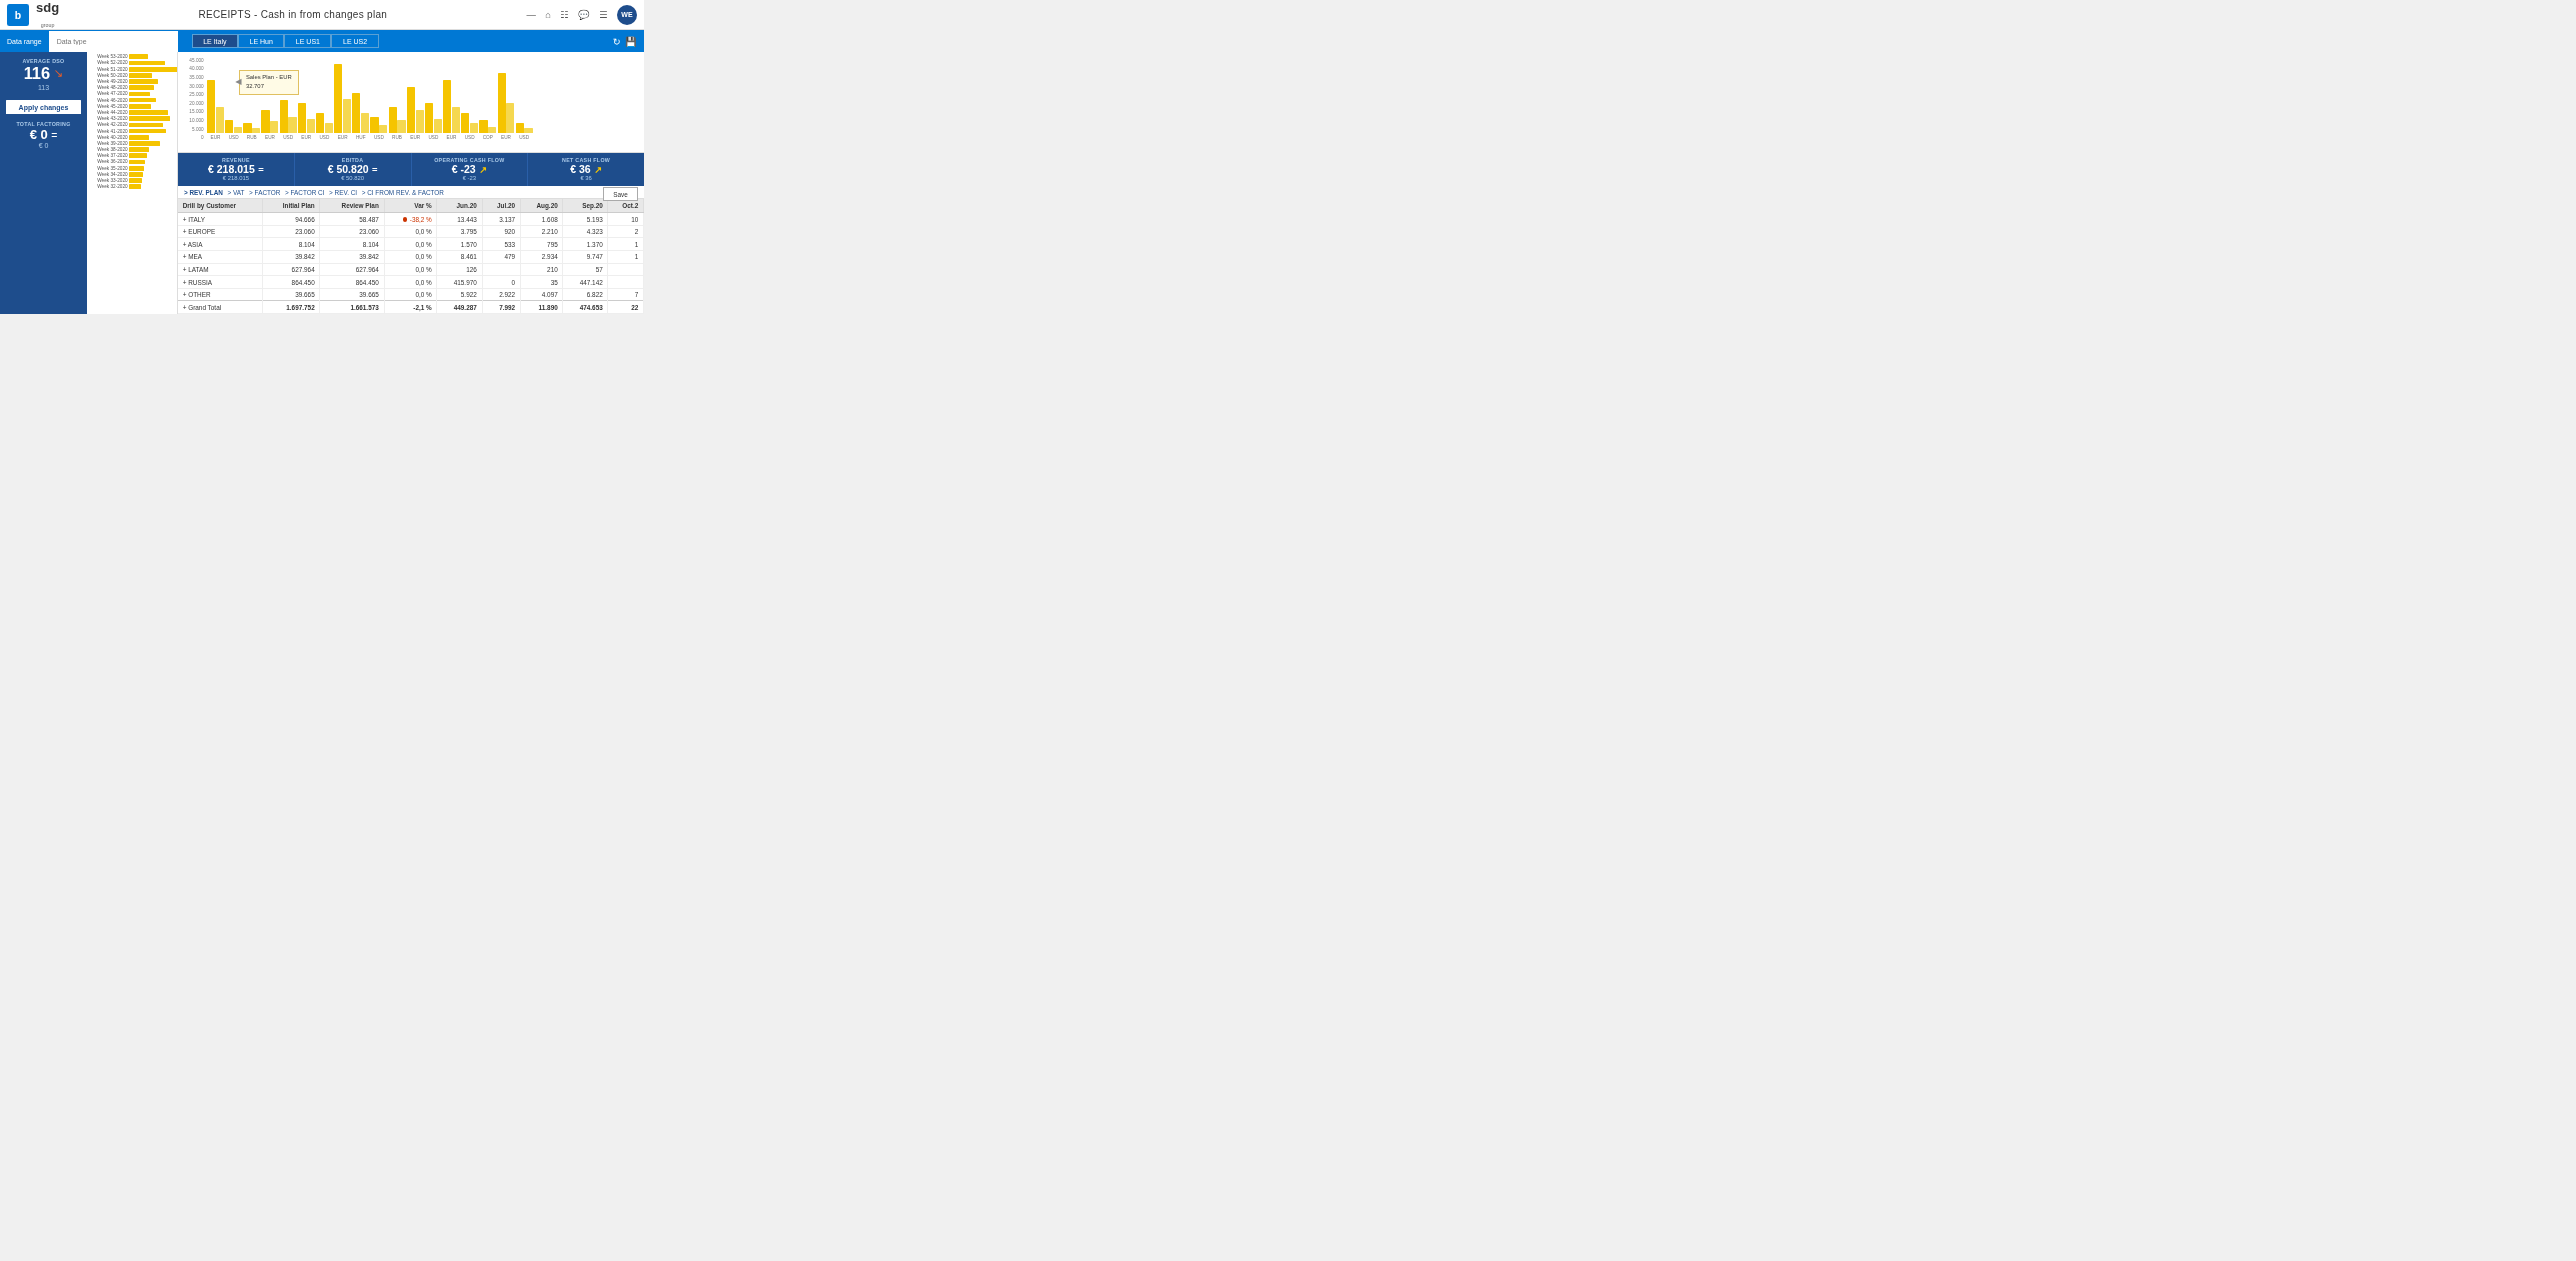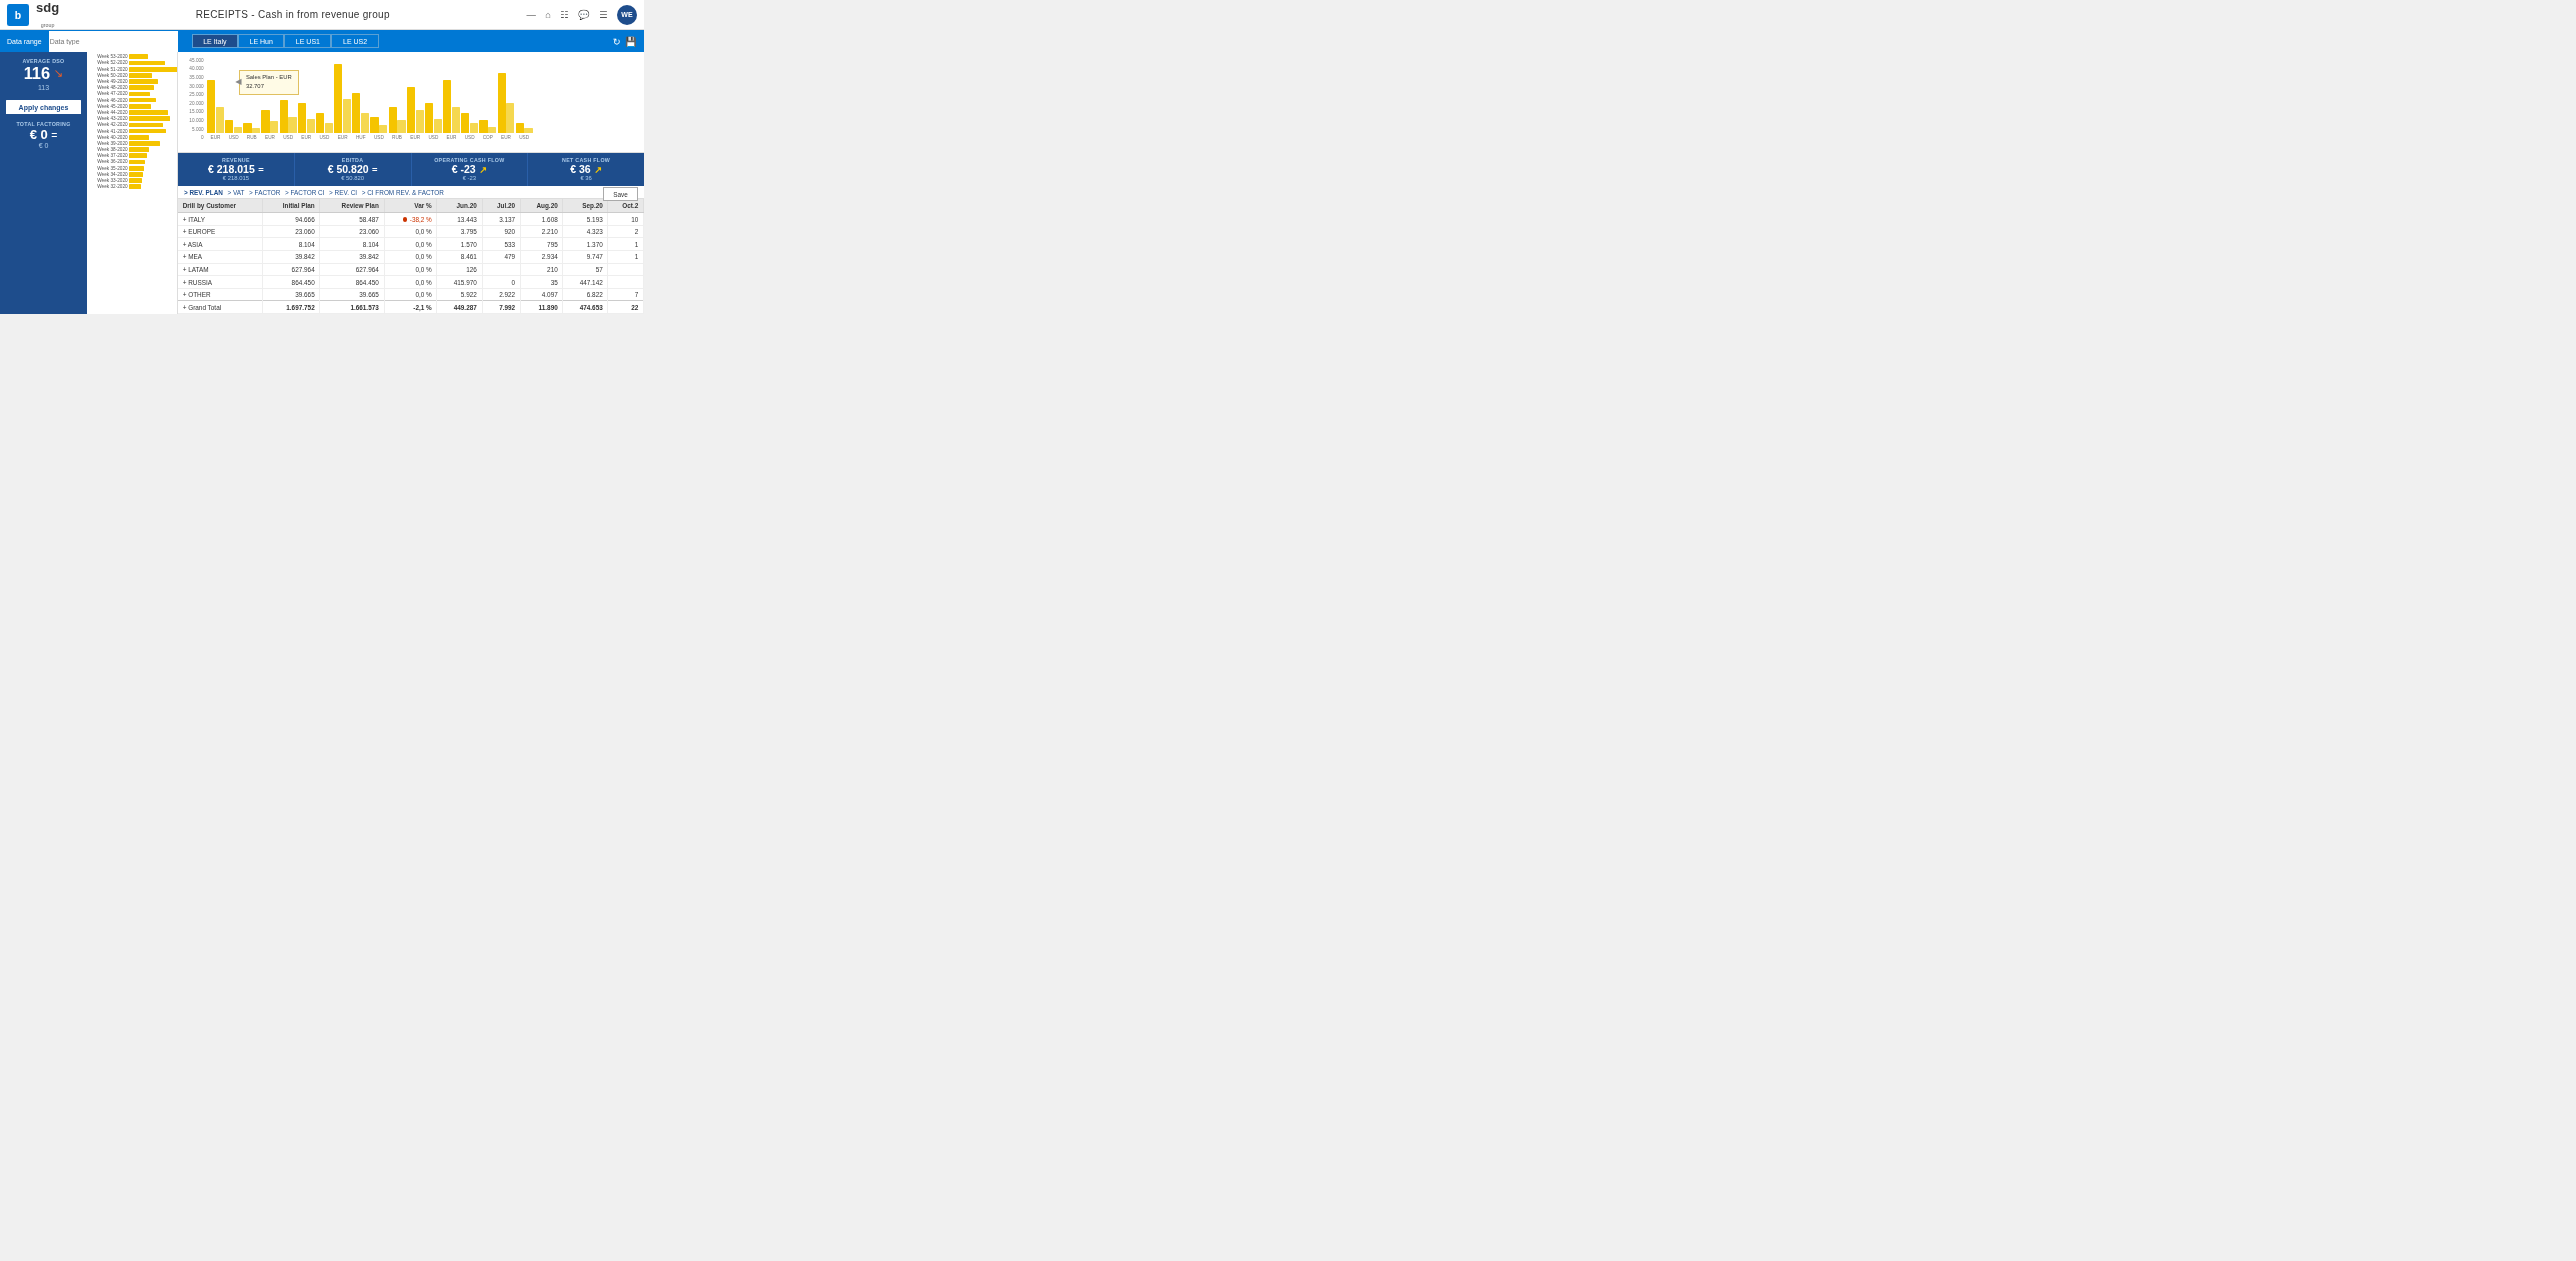--- a/index.html
+++ b/index.html
@@ -20,21 +20,21 @@
     .top-bar-icons { display: flex; gap: 9.4px; align-items: center; }
     .top-bar-icons span { font-size: 9.4px; color: #555; cursor: pointer; }
     .top-bar-avatar { width: 20px; height: 20px; background: #1e4d8c; border-radius: 50%; display: flex; align-items: center; justify-content: center; color: #fff; font-size: 7px; font-weight: bold; }
 
     
     .sub-bar {
       display: flex; align-items: center; height: 22px;
       background: #0078d4; padding: 0 7px; gap: 7px;
     }
     .sub-bar-label { color: #fff; font-size: 7px; font-weight: 500; }
-    .sub-bar-input { flex: 0 0 129px; height: 21px; background: #fff; border: none; padding: 0 1px; font-size: 7px; }
+    .sub-bar-input { flex: 0 0 129px; height: 21px; background: #fff; border: none; padding: 0 8px; font-size: 7px; }
     .sub-bar-tabs { display: flex; gap: 0; margin-left: 7px; }
     .sub-bar-tab {
       padding: 2.3px 10.5px; font-size: 7px; color: #fff; cursor: pointer;
       background: #0078d4; border: 0.6px solid #5aa0d4;
     }
     .sub-bar-tab.active { background: #1e4d8c; }
     .sub-bar-actions { display: flex; gap: 4.7px; margin-left: auto; }
     .sub-bar-icon-btn { background: none; border: none; cursor: pointer; color: #fff; font-size: 9.4px; }
 
     
@@ -154,21 +154,21 @@
 <body>
 
 <div class="top-bar">
   <div class="top-bar-logo">
     <span>b</span>
   </div>
   <div class="top-bar-brand">
     <span class="brand-sdg">sdg</span>
     <span class="brand-group">group</span>
   </div>
-  <div class="top-bar-title">RECEIPTS - Cash in from revenue group</div>
+  <div class="top-bar-title">RECEIPTS - Cash in from changes plan</div>
   <div class="top-bar-icons">
     <span>—</span>
     <span>⌂</span>
     <span>☷</span>
     <span>💬</span>
     <span>☰</span>
     <div class="top-bar-avatar">WE</div>
   </div>
 </div>
 

